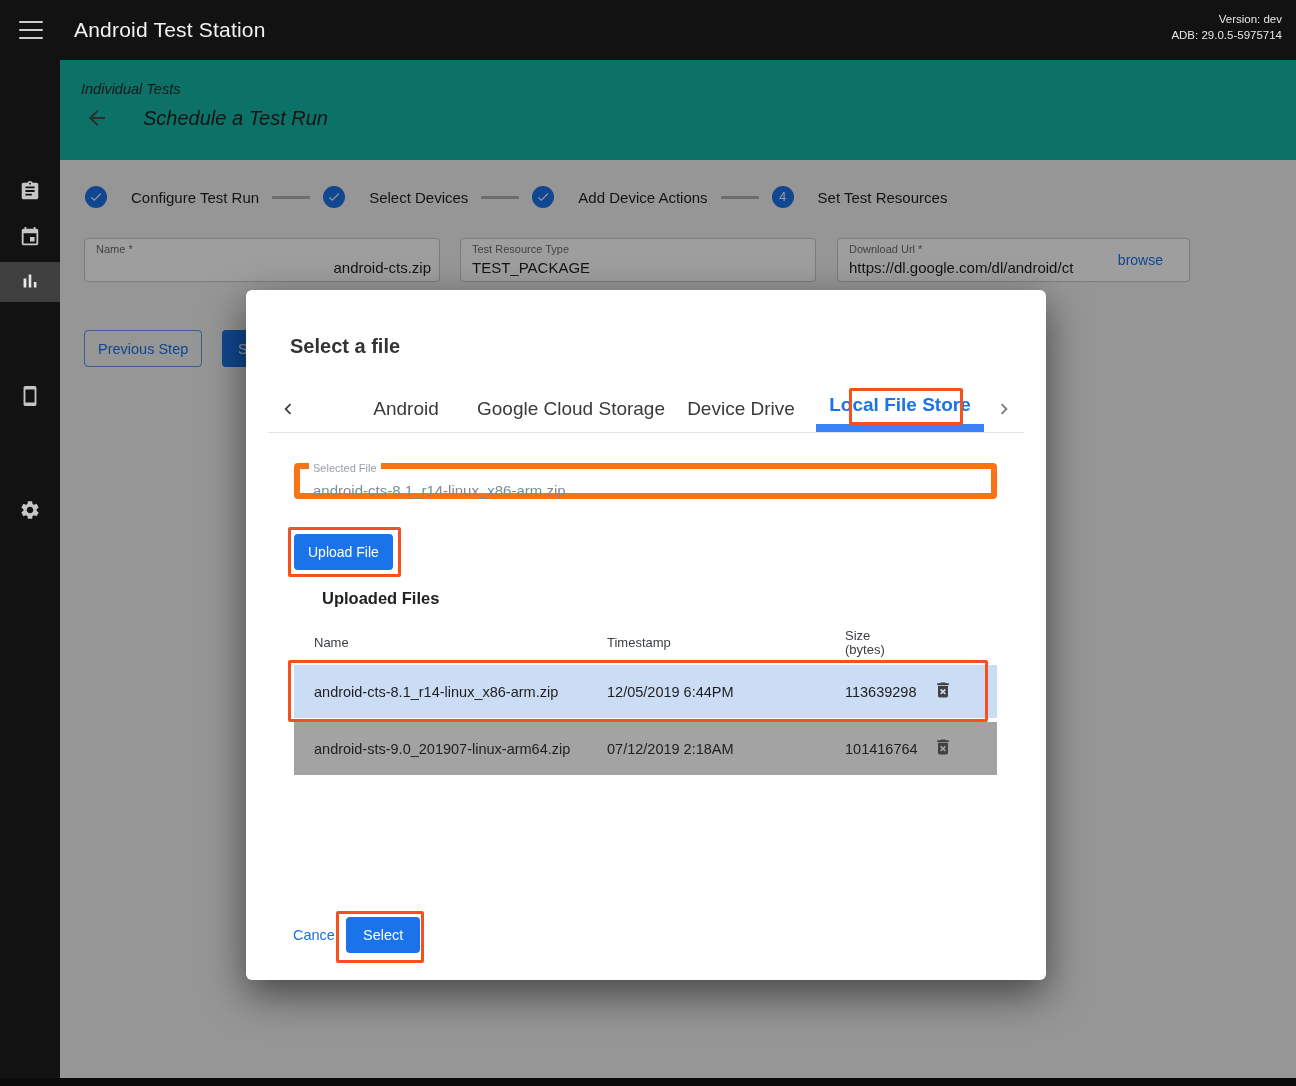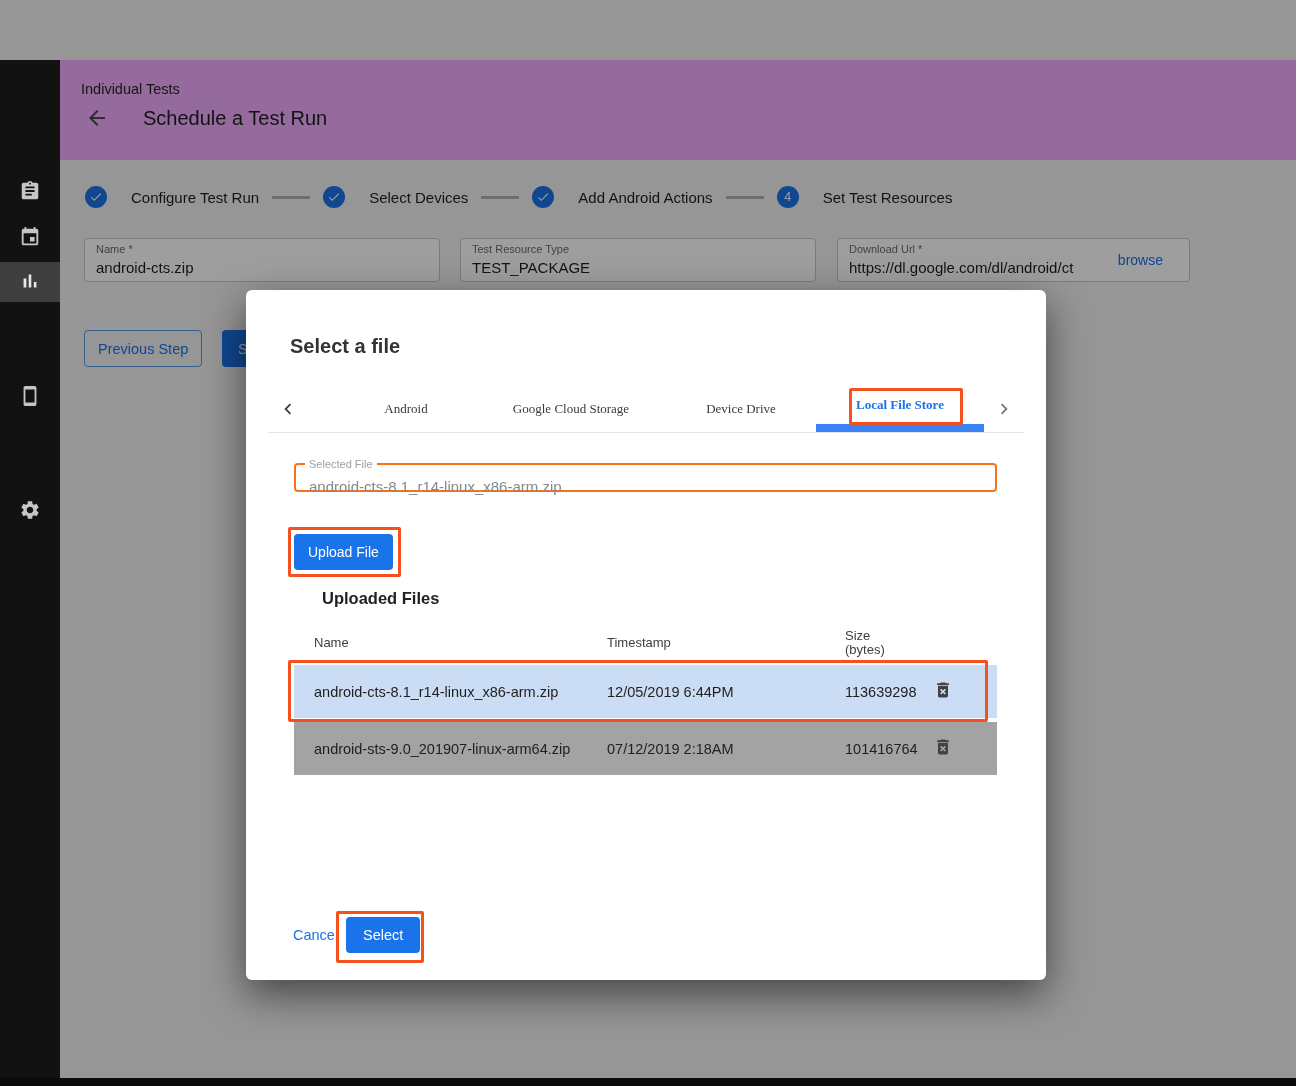--- a/index.html
+++ b/index.html
@@ -17,60 +17,60 @@
   
   .sidebar { position:absolute; left:0; top:60px; bottom:0; width:60px; background:#121212; z-index:12; }
   .side-item { position:absolute; left:0; width:60px; height:40px; display:flex; align-items:center; justify-content:center; background:none; border:none; cursor:pointer; color:#c6c6c6; }
   .side-item.selected { background:#3f3f3f; color:#e9e9e9; }
   .side-item svg { width:22px; height:22px; fill:currentColor; }
   .si1{top:112px} .si2{top:158px} .si3{top:202px} .si4{top:317px} .si5{top:431px}
   .bottom-strip { position:absolute; left:0; right:0; bottom:0; height:8px; background:#0b0b0b; z-index:12; }
 
   
   .content { position:absolute; left:60px; top:60px; right:0; bottom:0; background:#f2f2f2; z-index:1; }
-  .page-header { height:100px; background:#f0abfc; position:relative; }
+  .page-header { height:100px; background:#14b8a6; position:relative;font-style:italic; }
   .breadcrumb { position:absolute; left:21px; top:21px; font-size:14.5px; color:#272727; }
   .back-btn { position:absolute; left:24px; top:46px; width:26px; height:26px; border:none; background:none; cursor:pointer; }
   .back-btn svg { width:24px; height:24px; fill:#4a4a4a; }
   .page-title { position:absolute; left:83px; top:47px; font-size:20px; font-weight:500; color:#1f1f1f; }
 
   .stepper { position:absolute; left:25px; top:126px; display:flex; align-items:center; }
   .step { display:flex; align-items:center; }
   .step-circle { width:22px; height:22px; border-radius:50%; background:#1a73e8; color:#fff; display:flex; align-items:center; justify-content:center; font-size:12.5px; flex-shrink:0; }
   .step-circle svg { width:14px; height:14px; fill:#fff; }
   .step-label { margin-left:24px; font-size:15px; font-weight:500; color:#1f1f1f; white-space:nowrap; }
   .connector { width:38px; height:3px; background:#b0b0b0; margin:0 13px; border-radius:1px; }
 
   .field { position:absolute; top:178px; height:44px; background:#ffffff; border:1px solid #c9c9c9; border-radius:4px; }
-  .f1 { left:24px; width:356px; } .f2 { left:400px; width:356px; } .f3 { left:777px; width:353px; }
+  .f1 { left:24px; width:356px;text-align:right; } .f2 { left:400px; width:356px; } .f3 { left:777px; width:353px; }
   .field-label { position:absolute; top:4px; left:11px; font-size:11px; color:#6b6b6b; white-space:nowrap; }
   .field-value { position:absolute; left:11px; top:20px; font-size:15px; color:#1f1f1f; white-space:nowrap; overflow:hidden; right:8px; }
   .f3 .field-value { right:84px; }
   .browse-link { position:absolute; right:26px; top:13px; font-size:14px; color:#1a73e8; background:none; border:none; cursor:pointer; }
 
   .prev-btn { position:absolute; left:24px; top:270px; height:37px; padding:0 13px; background:transparent; border:1px solid rgba(26,115,232,.7); border-radius:4px; color:#1a73e8; font-size:14.5px; font-weight:500; cursor:pointer; }
   .next-btn { position:absolute; left:162px; top:270px; height:37px; width:140px; background:#1a73e8; border:none; border-radius:4px; color:#fff; font-size:14.5px; font-weight:500; text-align:left; padding-left:16px; cursor:pointer; }
 
   
   .scrim { position:absolute; left:0; top:0; right:0; bottom:0; background:rgba(0,0,0,.38); z-index:10; }
 
   
   .dialog { position:absolute; left:246px; top:290px; width:800px; height:690px; background:#fff; border-radius:6px; z-index:20; box-shadow:0 14px 40px rgba(0,0,0,.55); }
   .dialog-title { position:absolute; left:44px; top:45px; font-size:20px; color:#333; }
   .tabbar { position:absolute; left:22px; right:22px; top:95px; height:48px; display:flex; align-items:stretch; border-bottom:1px solid #e4e4e4; }
   .tab-chev { width:40px; display:flex; align-items:center; justify-content:center; background:none; border:none; cursor:pointer; flex-shrink:0; }
   .tab-chev svg { width:22px; height:22px; }
   .chev-left svg { fill:#3c4043; } .chev-right svg { fill:#7a7a7a; }
   .tabs { display:flex; margin-left:28px; }
-  .tab { display:flex; align-items:center; justify-content:center; font-size:13px; color:#3a3a3a; cursor:pointer; flex-shrink:0;font-family:Liberation Serif, serif; }
+  .tab { display:flex; align-items:center; justify-content:center; font-size:19px; color:#3a3a3a; cursor:pointer; flex-shrink:0; }
   .t1{width:140px} .t2{width:190px} .t3{width:150px} .t4{width:168px}
   .tab.active { color:#1a73e8; font-weight:700; border-bottom:8px solid #3b82f6; }
   .tabs-spacer { flex:1; }
 
-  .sel-field { position:absolute; left:48px; top:173px; width:703px; height:29px; border:2px solid #f97316; border-radius:4px; }
+  .sel-field { position:absolute; left:48px; top:173px; width:703px; height:36px; border:6px solid #f97316; border-radius:4px; }
   .sel-label { position:absolute; left:9px; top:-7px; background:#fff; padding:0 4px; font-size:11px; color:#9aa0a6; }
   .sel-value { position:absolute; left:13px; top:13px; font-size:15px; color:#85898d; white-space:nowrap; }
 
   .upload-btn { position:absolute; left:48px; top:244px; height:36px; padding:0 14px; background:#1a73e8; color:#fff; border:none; border-radius:4px; font-size:14px; cursor:pointer; }
   .uploaded-title { position:absolute; left:48px; top:299px; font-size:16.5px; color:#222;margin-left:28px; }
 
   .ftable { position:absolute; left:48px; top:330px; width:703px; }
   .thead-row, .trow { display:grid; grid-template-columns:313px 238px 86px 66px; align-items:center; }
   .thead-row { height:45px; color:#3c4043; font-size:13px; }
   .th-name, .cell-name { padding-left:20px; }
@@ -90,20 +90,32 @@
   .ann-tab    { left:849px; top:388px; width:114px; height:37px; }
   .ann-upload { left:288px; top:527px; width:113px; height:50px; }
   .ann-row    { left:288px; top:660px; width:700px; height:62px; }
   .ann-select { left:336px; top:911px; width:88px;  height:52px; }
 </style>
 </head>
 <body>
 
 <div class="stage">
 
+  <header class="topbar">
+    <button class="hamburger">
+        <span></span>
+        <span></span>
+        <span></span>
+      </button>
+    <div class="app-title">Android Test Station</div>
+    <div class="version-block">
+      <div>Version: dev</div>
+      <div>ADB: 29.0.5-5975714</div>
+    </div>
+  </header>
 
   <nav class="sidebar">
     <button class="side-item si1">
       <span><svg viewBox="0 0 24 24">
             <path d="M19 3h-4.18C14.4 1.84 13.3 1 12 1c-1.3 0-2.4.84-2.82 2H5c-1.1 0-2 .9-2 2v14c0 1.1.9 2 2 2h14c1.1 0 2-.9 2-2V5c0-1.1-.9-2-2-2zm-7 0c.55 0 1 .45 1 1s-.45 1-1 1-1-.45-1-1 .45-1 1-1zm2 14H7v-2h7v2zm3-4H7v-2h10v2zm0-4H7V7h10v2z"></path>
           </svg></span>
     </button>
     <button class="side-item si2">
       <span><svg viewBox="0 0 24 24">
             <path d="M17 12h-5v5h5v-5zM16 1v2H8V1H6v2H5c-1.11 0-1.99.9-1.99 2L3 19c0 1.1.89 2 2 2h14c1.1 0 2-.9 2-2V5c0-1.1-.9-2-2-2h-1V1h-2zm3 18H5V8h14v11z"></path>
@@ -153,21 +165,21 @@
           </span>
         <span class="step-label">Select Devices</span>
       </div>
       <span class="connector"></span>
       <div class="step">
         <span class="step-circle">
             <svg viewBox="0 0 24 24">
               <path d="M9 16.17L4.83 12l-1.42 1.41L9 19 21 7l-1.41-1.41z"></path>
             </svg>
           </span>
-        <span class="step-label">Add Android Actions</span>
+        <span class="step-label">Add Device Actions</span>
       </div>
       <span class="connector"></span>
       <div class="step">
         <span class="step-circle">4</span>
         <span class="step-label">Set Test Resources</span>
       </div>
     </div>
 
     <div class="field f1">
       <span class="field-label">Name *</span>

